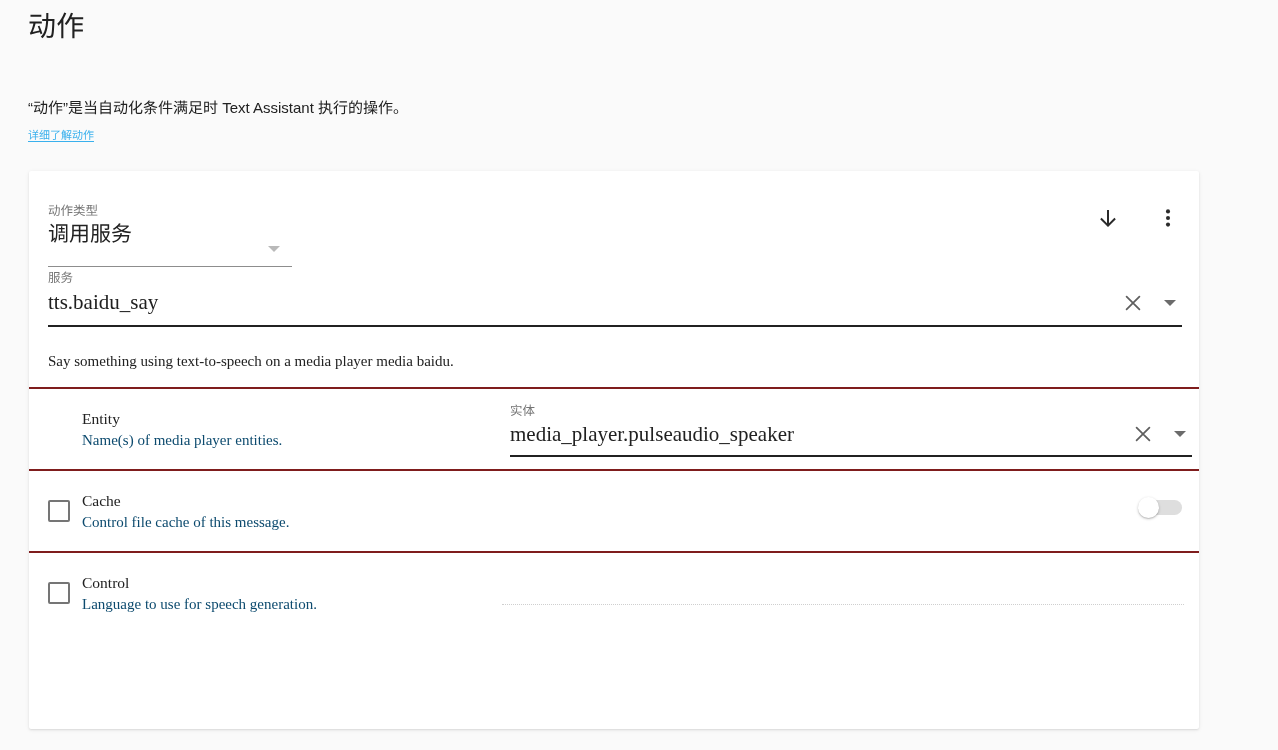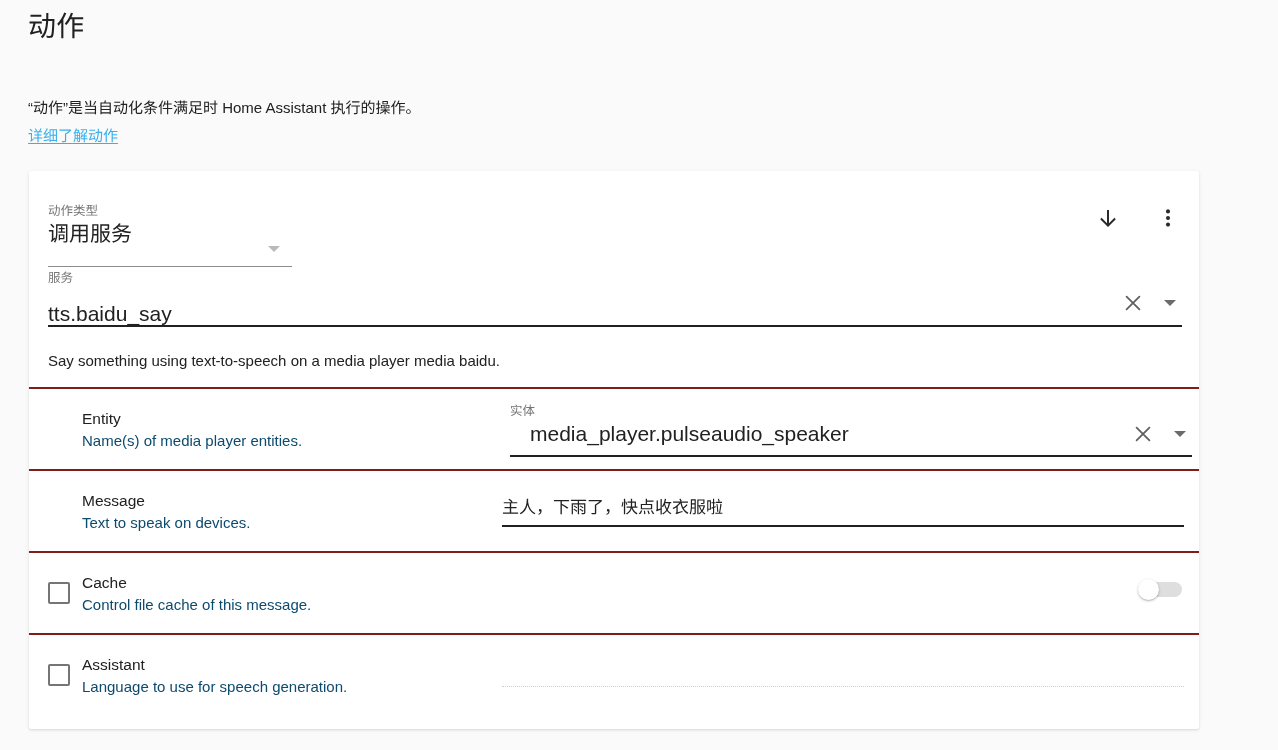--- a/index.html
+++ b/index.html
@@ -40,39 +40,40 @@
     top: 97px;
     font-size: 15px;
     line-height: 22px;
     color: #212121;
   }
 
   .intro-link {
     position: absolute;
     left: 28px;
     top: 125px;
-    font-size: 15px;
+    font-size: 11px;
     line-height: 21px;
     color: #39b0ed;
     text-decoration: underline;
     text-underline-offset: 2px;
     cursor: pointer;
   }
 
   
   .card {
     position: absolute;
     left: 29px;
     top: 171px;
     width: 1170px;
     height: 558px;
     background: #ffffff;
     border-radius: 2px;
     box-shadow: 0 1px 2px rgba(0,0,0,0.10), 0 1px 5px rgba(0,0,0,0.06);
     overflow: hidden;
+    font-family: Liberation Serif, serif;
   }
 
   
   .card-top {
     position: relative;
     height: 216px;
   }
 
   .field-label {
     font-size: 12.5px;
@@ -135,21 +136,21 @@
   }
   .icon-btn svg { display: block; }
 
   
   .service-field {
     position: absolute;
     left: 19px;
     top: 99px;
     width: 1134px;
   }
-  .service-field .field-label { margin-bottom: 16px; }
+  .service-field .field-label { margin-bottom: 4px; }
   .service-field .field-value { padding-bottom: 5px; }
   .service-field .underline {
     position: absolute;
     left: 0;
     top: 55px;
     width: 1134px;
     height: 1.6px;
     background: #212121;
   }
   .inline-icons {
@@ -246,21 +247,21 @@
   }
 
   
   .entity-field {
     position: absolute;
     left: 8px;
     top: 4px;
     width: 682px;
   }
   .entity-field .field-label { margin-bottom: 3px; }
-  .entity-field .field-value { padding-bottom: 4px; margin-left: 20px; }
+  .entity-field .field-value { padding-bottom: 4px; }
   .entity-field .underline {
     position: absolute;
     left: 0;
     top: 52px;
     width: 682px;
     height: 1.6px;
     background: #212121;
   }
   .entity-field .inline-icons { top: 18px; }
 
@@ -330,21 +331,21 @@
     height: 0;
     border-bottom: 1.4px dotted #cfcfcf;
   }
 </style>
 </head>
 <body>
 
 <div class="page">
 
   <div class="page-title">动作</div>
-  <div class="intro">“动作”是当自动化条件满足时 Home Assistant 执行的操作。</div>
+  <div class="intro">“动作”是当自动化条件满足时 Text Assistant 执行的操作。</div>
   <a class="intro-link" href="#">详细了解动作</a>
 
   <div class="card">
 
     <div class="card-top">
 
       <div class="action-type">
         <div class="field-label">动作类型</div>
         <div class="field-value">调用服务</div>
         <span class="select-arrow"></span>
@@ -403,52 +404,39 @@
             </div>
             <div class="caret-icon">
               <span class="caret-shape"></span>
             </div>
           </div>
           <div class="underline"></div>
         </div>
       </div>
     </div>
 
-    <div class="row row-message">
-      <div class="checkbox-spacer"></div>
-      <div class="row-desc">
-        <div class="row-title">Message</div>
-        <div class="row-sub">Text to speak on devices.</div>
-      </div>
-      <div class="row-control">
-        <div class="message-field">
-          <div class="field-value">主人，下雨了，快点收衣服啦</div>
-          <div class="underline"></div>
-        </div>
-      </div>
-    </div>
 
     <div class="row row-cache">
       <div class="row-checkbox"></div>
       <div class="row-desc">
         <div class="row-title">Cache</div>
         <div class="row-sub">Control file cache of this message.</div>
       </div>
       <div class="row-control">
         <div class="toggle">
           <div class="toggle-track"></div>
           <div class="toggle-knob"></div>
         </div>
       </div>
     </div>
 
     <div class="row row-language">
       <div class="row-checkbox"></div>
       <div class="row-desc">
-        <div class="row-title">Assistant</div>
+        <div class="row-title">Control</div>
         <div class="row-sub">Language to use for speech generation.</div>
       </div>
       <div class="row-control">
         <div class="disabled-field">
           <div class="field-value"></div>
           <div class="disabled-underline"></div>
         </div>
       </div>
     </div>
 

